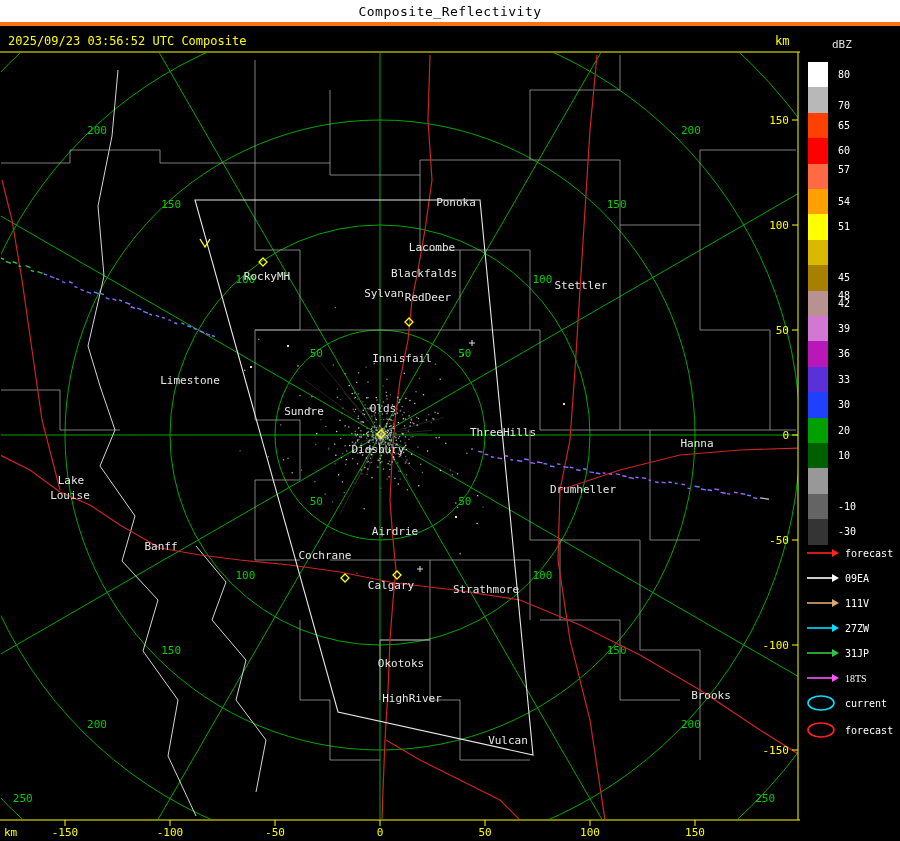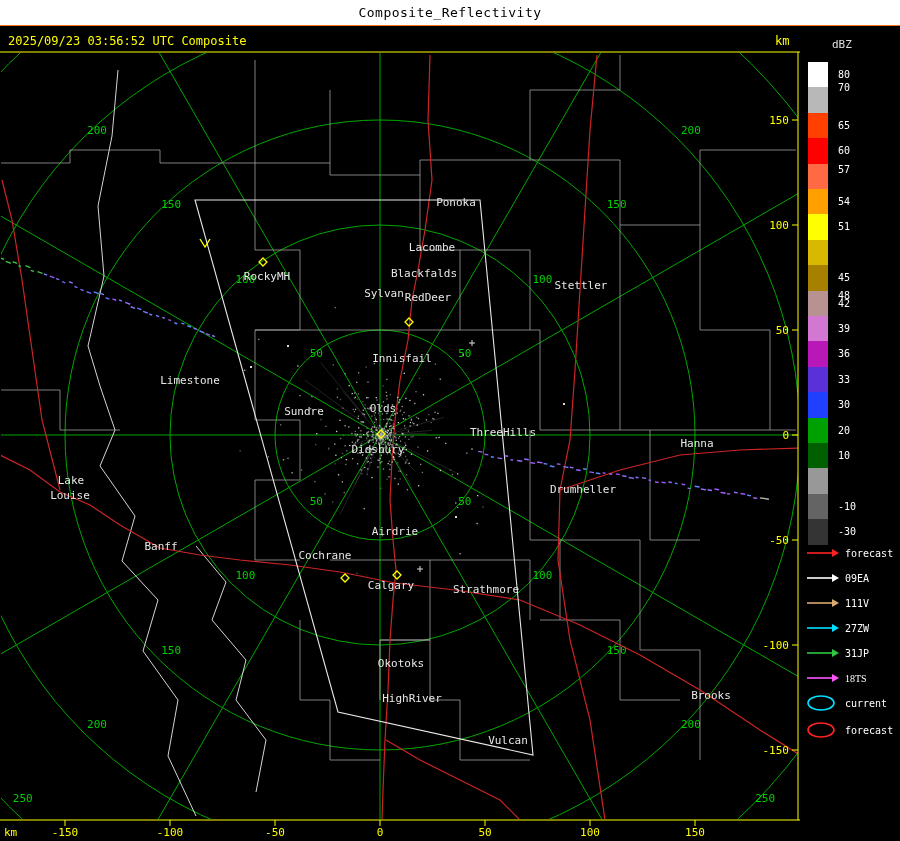--- a/index.html
+++ b/index.html
@@ -1,18 +1,18 @@
 <!DOCTYPE html>
 <html><head>
 <meta charset="utf-8">
 <style>
   *{margin:0;padding:0;box-sizing:border-box;}
   html,body{width:900px;height:841px;background:#000;overflow:hidden;}
   body{font-family:"DejaVu Sans Mono",monospace;}
-  header{height:26px;background:#ffffff;display:flex;align-items:center;justify-content:center;border-bottom:1px solid #f97316;}
+  header{height:26px;background:#ffffff;display:flex;align-items:center;justify-content:center;border-bottom:4px solid #f97316;}
   header span{font-size:13px;color:#000;letter-spacing:.5px;}
   .content{display:flex;height:815px;}
   #map-svg{display:block;flex:0 0 800px;background:#000;}
   aside{position:relative;width:100px;height:603px;background:#000;}
   .dbz{position:absolute;top:12px;left:32px;color:#e0e0e0;font-size:11px;}
   .cb-swatch{position:absolute;left:8px;width:20px;height:25.4px;}
   .cb-label{position:absolute;left:38px;color:#ffffff;font-size:10px;line-height:11px;}
   .lg-row{position:absolute;left:6px;display:flex;align-items:center;gap:5px;}
   .lg-label{color:#ffffff;font-size:10px;white-space:nowrap;}
   svg text{font-family:"DejaVu Sans Mono",monospace;}
@@ -835,21 +835,21 @@
         <text x="775" y="19" fill="#ffff00" font-size="12">km</text>
         <text x="4" y="810" fill="#ffff00" font-size="11">km</text>
       </g>
     </svg>
   <aside>
     <div class="dbz">dBZ</div>
     <div id="colorbar">
         <div class="cb-swatch" style="top: 36px; background: rgb(255, 255, 255);"></div>
         <div class="cb-label" style="top: 43px;">80</div>
         <div class="cb-swatch" style="top: 61.4px; background: rgb(184, 184, 184);"></div>
-        <div class="cb-label" style="top: 56px; text-align: right;">70</div>
+        <div class="cb-label" style="top: 74px; text-align: right;">70</div>
         <div class="cb-swatch" style="top: 86.8px; background: rgb(255, 64, 0);"></div>
         <div class="cb-label" style="top: 93.8px;">65</div>
         <div class="cb-swatch" style="top: 112.2px; background: rgb(255, 0, 0);"></div>
         <div class="cb-label" style="top: 119.2px;">60</div>
         <div class="cb-swatch" style="top: 137.6px; background: rgb(255, 106, 69);"></div>
         <div class="cb-label" style="top: 138px;">57</div>
         <div class="cb-swatch" style="top: 163px; background: rgb(255, 160, 0);"></div>
         <div class="cb-label" style="top: 170px;">54</div>
         <div class="cb-swatch" style="top: 188.4px; background: rgb(255, 255, 0);"></div>
         <div class="cb-label" style="top: 195.4px;">51</div>

